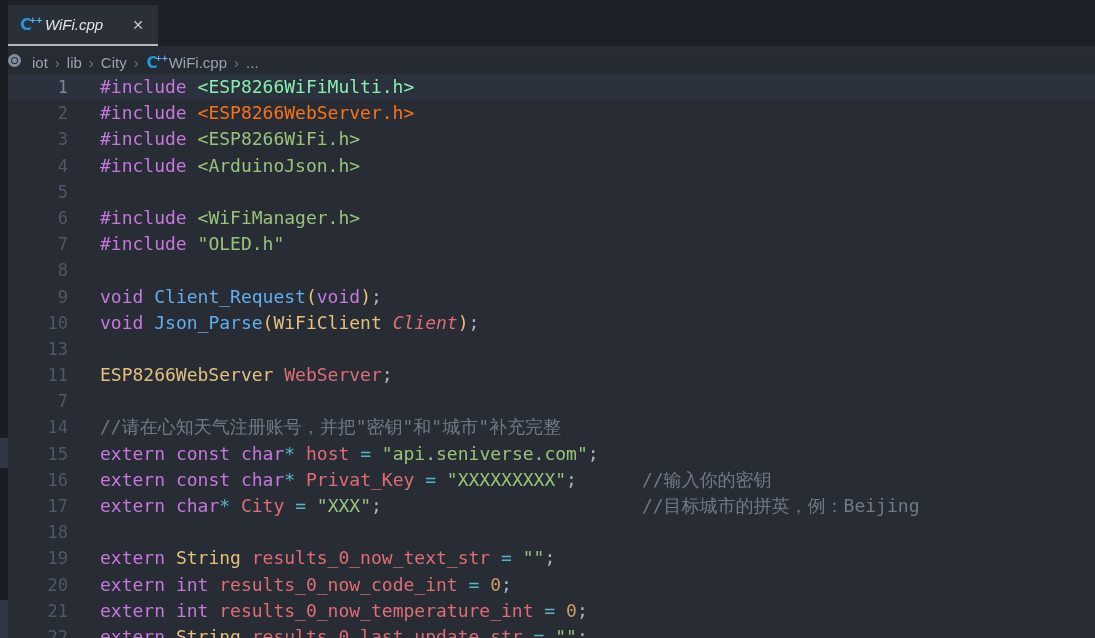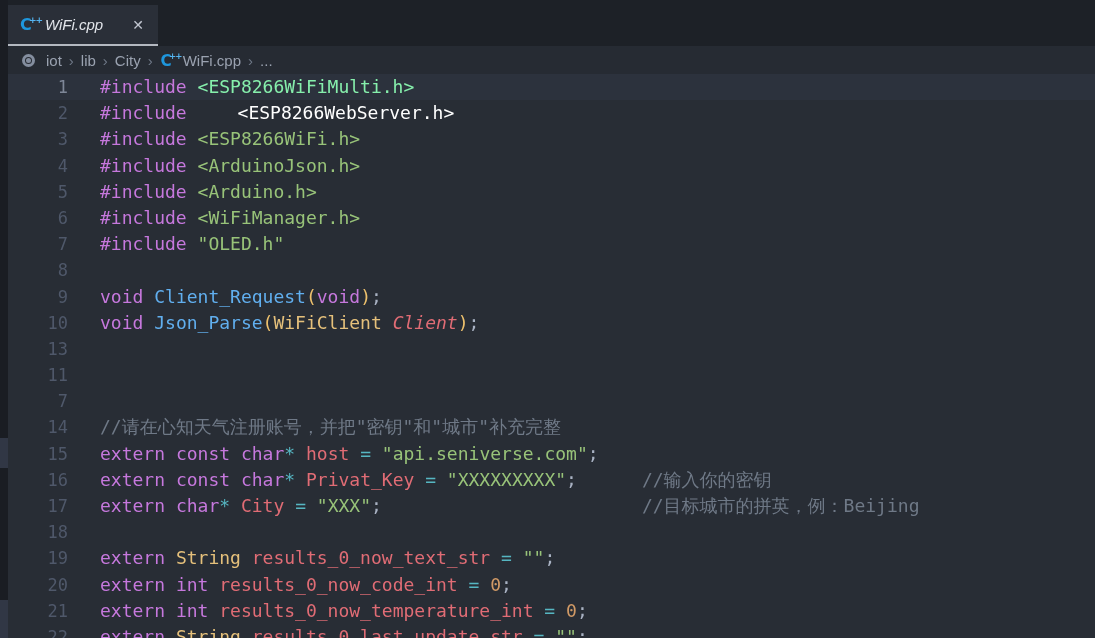--- a/index.html
+++ b/index.html
@@ -24,22 +24,22 @@
   .tab-close { color:#c2c7d1; font-size:14px; padding:2px 4px; border-radius:3px; }
 
   .cpp-icon { position:relative; display:inline-block; width:17px; height:17px;
               font-family:"DejaVu Sans", sans-serif; flex:none; }
   .cpp-icon .c  { position:absolute; left:0; top:-1px; color:#1e97dd; font-size:16px; font-weight:bold; }
   .cpp-icon .pp { position:absolute; left:9px; top:-1px; color:#55b4ef; font-size:9px; font-weight:bold;
                   letter-spacing:-1px; }
   .cpp-icon.small { transform:scale(0.95); }
 
   
-  .breadcrumb { height:28px; background:#262b33; display:flex; align-items:center;
-                padding-left:14px; font-size:15px; color:#9aa2b0; }
+  .breadcrumb { height:28px; background:#262b33; display:flex; align-items:flex-start;
+                font-size:15px; color:#9aa2b0;margin-top:8px; }
   .bc-circle { width:13px; height:13px; border:3px solid #848e9f; border-radius:50%;
                position:relative; margin-right:9px; flex:none; }
   .bc-circle::after { content:""; position:absolute; left:50%; top:50%; width:5px; height:5px;
                       margin:-2.5px 0 0 -2.5px; border-radius:50%; background:#848e9f; }
   .bc-item { padding:0 2px; cursor:pointer; white-space:nowrap; }
   .bc-sep { color:#6e7887; margin:0 5px; font-size:15px; }
   .breadcrumb .cpp-icon { margin:0 4px 0 2px; }
 
   
   .editor { position:absolute; left:0; top:74px; width:1087px; height:564px;
@@ -88,31 +88,31 @@
           <span class="c">C</span>
           <span class="pp">++</span>
         </span>
       <span class="bc-item">WiFi.cpp</span>
       <span class="bc-sep">›</span>
       <span class="bc-item">...</span>
     </div>
 
     <div class="editor">
         <div class="line active"><span class="num">1</span><span class="code"><span class="tk-kw" style="color: rgb(198, 120, 221);">#include</span><span class="tk-pun" style="color: rgb(169, 178, 195);"> </span><span class="tk-str" style="color: #86efac;">&lt;ESP8266WiFiMulti.h&gt;</span></span></div>
-        <div class="line"><span class="num">2</span><span class="code"><span class="tk-kw" style="color: rgb(198, 120, 221);">#include</span><span class="tk-pun" style="color: rgb(169, 178, 195);"> </span><span class="tk-str" style="color: #ffffff; margin-left: 40px;">&lt;ESP8266WebServer.h&gt;</span></span></div>
+        <div class="line"><span class="num">2</span><span class="code"><span class="tk-kw" style="color: rgb(198, 120, 221);">#include</span><span class="tk-pun" style="color: rgb(169, 178, 195);"> </span><span class="tk-str" style="color: #f97316;">&lt;ESP8266WebServer.h&gt;</span></span></div>
         <div class="line"><span class="num">3</span><span class="code"><span class="tk-kw" style="color: rgb(198, 120, 221);">#include</span><span class="tk-pun" style="color: rgb(169, 178, 195);"> </span><span class="tk-str" style="color: rgb(152, 195, 121);">&lt;ESP8266WiFi.h&gt;</span></span></div>
         <div class="line"><span class="num">4</span><span class="code"><span class="tk-kw" style="color: rgb(198, 120, 221);">#include</span><span class="tk-pun" style="color: rgb(169, 178, 195);"> </span><span class="tk-str" style="color: rgb(152, 195, 121);">&lt;ArduinoJson.h&gt;</span></span></div>
-        <div class="line"><span class="num">5</span><span class="code"><span class="tk-kw" style="color: rgb(198, 120, 221);">#include</span><span class="tk-pun" style="color: rgb(169, 178, 195);"> </span><span class="tk-str" style="color: rgb(152, 195, 121);">&lt;Arduino.h&gt;</span></span></div>
+        <div class="line"><span class="num">5</span></div>
         <div class="line"><span class="num">6</span><span class="code"><span class="tk-kw" style="color: rgb(198, 120, 221);">#include</span><span class="tk-pun" style="color: rgb(169, 178, 195);"> </span><span class="tk-str" style="color: rgb(152, 195, 121);">&lt;WiFiManager.h&gt;</span></span></div>
         <div class="line"><span class="num">7</span><span class="code"><span class="tk-kw" style="color: rgb(198, 120, 221);">#include</span><span class="tk-pun" style="color: rgb(169, 178, 195);"> </span><span class="tk-str" style="color: rgb(152, 195, 121);">"OLED.h"</span></span></div>
         <div class="line"><span class="num">8</span><span class="code"></span></div>
         <div class="line"><span class="num">9</span><span class="code"><span class="tk-kw" style="color: rgb(198, 120, 221);">void</span><span class="tk-pun" style="color: rgb(169, 178, 195);"> </span><span class="tk-fn" style="color: rgb(97, 175, 239);">Client_Request</span><span class="tk-brk" style="color: rgb(237, 193, 109);">(</span><span class="tk-kw" style="color: rgb(198, 120, 221);">void</span><span class="tk-brk" style="color: rgb(237, 193, 109);">)</span><span class="tk-pun" style="color: rgb(169, 178, 195);">;</span></span></div>
         <div class="line"><span class="num">10</span><span class="code"><span class="tk-kw" style="color: rgb(198, 120, 221);">void</span><span class="tk-pun" style="color: rgb(169, 178, 195);"> </span><span class="tk-fn" style="color: rgb(97, 175, 239);">Json_Parse</span><span class="tk-brk" style="color: rgb(237, 193, 109);">(</span><span class="tk-type" style="color: rgb(229, 192, 123);">WiFiClient</span><span class="tk-pun" style="color: rgb(169, 178, 195);"> </span><span class="tk-pvar" style="color: rgb(224, 108, 117);">Client</span><span class="tk-brk" style="color: rgb(237, 193, 109);">)</span><span class="tk-pun" style="color: rgb(169, 178, 195);">;</span></span></div>
         <div class="line"><span class="num">13</span><span class="code"></span></div>
-        <div class="line"><span class="num">11</span></div>
+        <div class="line"><span class="num">11</span><span class="code"><span class="tk-type" style="color: rgb(229, 192, 123);">ESP8266WebServer</span><span class="tk-pun" style="color: rgb(169, 178, 195);"> </span><span class="tk-var" style="color: rgb(224, 108, 117);">WebServer</span><span class="tk-pun" style="color: rgb(169, 178, 195);">;</span></span></div>
         <div class="line"><span class="num">7</span><span class="code"></span></div>
         <div class="line"><span class="num">14</span><span class="code"><span class="tk-cmt" style="color: rgb(111, 121, 135);">//请在心知天气注册账号，并把"密钥"和"城市"补充完整</span></span></div>
         <div class="line"><span class="num">15</span><span class="code"><span class="tk-kw" style="color: rgb(198, 120, 221);">extern</span><span class="tk-pun" style="color: rgb(169, 178, 195);"> </span><span class="tk-kw" style="color: rgb(198, 120, 221);">const</span><span class="tk-pun" style="color: rgb(169, 178, 195);"> </span><span class="tk-kw" style="color: rgb(198, 120, 221);">char</span><span class="tk-op" style="color: rgb(86, 182, 194);">*</span><span class="tk-pun" style="color: rgb(169, 178, 195);"> </span><span class="tk-var" style="color: rgb(224, 108, 117);">host</span><span class="tk-pun" style="color: rgb(169, 178, 195);"> </span><span class="tk-op" style="color: rgb(86, 182, 194);">=</span><span class="tk-pun" style="color: rgb(169, 178, 195);"> </span><span class="tk-str" style="color: rgb(152, 195, 121);">"api.seniverse.com"</span><span class="tk-pun" style="color: rgb(169, 178, 195);">;</span></span></div>
         <div class="line"><span class="num">16</span><span class="code"><span class="tk-kw" style="color: rgb(198, 120, 221);">extern</span><span class="tk-pun" style="color: rgb(169, 178, 195);"> </span><span class="tk-kw" style="color: rgb(198, 120, 221);">const</span><span class="tk-pun" style="color: rgb(169, 178, 195);"> </span><span class="tk-kw" style="color: rgb(198, 120, 221);">char</span><span class="tk-op" style="color: rgb(86, 182, 194);">*</span><span class="tk-pun" style="color: rgb(169, 178, 195);"> </span><span class="tk-var" style="color: rgb(224, 108, 117);">Privat_Key</span><span class="tk-pun" style="color: rgb(169, 178, 195);"> </span><span class="tk-op" style="color: rgb(86, 182, 194);">=</span><span class="tk-pun" style="color: rgb(169, 178, 195);"> </span><span class="tk-str" style="color: rgb(152, 195, 121);">"XXXXXXXXX"</span><span class="tk-pun" style="color: rgb(169, 178, 195);">;      </span><span class="tk-cmt" style="color: rgb(111, 121, 135);">//输入你的密钥</span></span></div>
         <div class="line"><span class="num">17</span><span class="code"><span class="tk-kw" style="color: rgb(198, 120, 221);">extern</span><span class="tk-pun" style="color: rgb(169, 178, 195);"> </span><span class="tk-kw" style="color: rgb(198, 120, 221);">char</span><span class="tk-op" style="color: rgb(86, 182, 194);">*</span><span class="tk-pun" style="color: rgb(169, 178, 195);"> </span><span class="tk-var" style="color: rgb(224, 108, 117);">City</span><span class="tk-pun" style="color: rgb(169, 178, 195);"> </span><span class="tk-op" style="color: rgb(86, 182, 194);">=</span><span class="tk-pun" style="color: rgb(169, 178, 195);"> </span><span class="tk-str" style="color: rgb(152, 195, 121);">"XXX"</span><span class="tk-pun" style="color: rgb(169, 178, 195);">;                        </span><span class="tk-cmt" style="color: rgb(111, 121, 135);">//目标城市的拼英，例：Beijing</span></span></div>
         <div class="line"><span class="num">18</span><span class="code"></span></div>
         <div class="line"><span class="num">19</span><span class="code"><span class="tk-kw" style="color: rgb(198, 120, 221);">extern</span><span class="tk-pun" style="color: rgb(169, 178, 195);"> </span><span class="tk-type" style="color: rgb(229, 192, 123);">String</span><span class="tk-pun" style="color: rgb(169, 178, 195);"> </span><span class="tk-var" style="color: rgb(224, 108, 117);">results_0_now_text_str</span><span class="tk-pun" style="color: rgb(169, 178, 195);"> </span><span class="tk-op" style="color: rgb(86, 182, 194);">=</span><span class="tk-pun" style="color: rgb(169, 178, 195);"> </span><span class="tk-str" style="color: rgb(152, 195, 121);">""</span><span class="tk-pun" style="color: rgb(169, 178, 195);">;</span></span></div>
         <div class="line"><span class="num">20</span><span class="code"><span class="tk-kw" style="color: rgb(198, 120, 221);">extern</span><span class="tk-pun" style="color: rgb(169, 178, 195);"> </span><span class="tk-kw" style="color: rgb(198, 120, 221);">int</span><span class="tk-pun" style="color: rgb(169, 178, 195);"> </span><span class="tk-var" style="color: rgb(224, 108, 117);">results_0_now_code_int</span><span class="tk-pun" style="color: rgb(169, 178, 195);"> </span><span class="tk-op" style="color: rgb(86, 182, 194);">=</span><span class="tk-pun" style="color: rgb(169, 178, 195);"> </span><span class="tk-num" style="color: rgb(209, 154, 102);">0</span><span class="tk-pun" style="color: rgb(169, 178, 195);">;</span></span></div>
         <div class="line"><span class="num">21</span><span class="code"><span class="tk-kw" style="color: rgb(198, 120, 221);">extern</span><span class="tk-pun" style="color: rgb(169, 178, 195);"> </span><span class="tk-kw" style="color: rgb(198, 120, 221);">int</span><span class="tk-pun" style="color: rgb(169, 178, 195);"> </span><span class="tk-var" style="color: rgb(224, 108, 117);">results_0_now_temperature_int</span><span class="tk-pun" style="color: rgb(169, 178, 195);"> </span><span class="tk-op" style="color: rgb(86, 182, 194);">=</span><span class="tk-pun" style="color: rgb(169, 178, 195);"> </span><span class="tk-num" style="color: rgb(209, 154, 102);">0</span><span class="tk-pun" style="color: rgb(169, 178, 195);">;</span></span></div>
         <div class="line"><span class="num">22</span><span class="code"><span class="tk-kw" style="color: rgb(198, 120, 221);">extern</span><span class="tk-pun" style="color: rgb(169, 178, 195);"> </span><span class="tk-type" style="color: rgb(229, 192, 123);">String</span><span class="tk-pun" style="color: rgb(169, 178, 195);"> </span><span class="tk-var" style="color: rgb(224, 108, 117);">results_0_last_update_str</span><span class="tk-pun" style="color: rgb(169, 178, 195);"> </span><span class="tk-op" style="color: rgb(86, 182, 194);">=</span><span class="tk-pun" style="color: rgb(169, 178, 195);"> </span><span class="tk-str" style="color: rgb(152, 195, 121);">""</span><span class="tk-pun" style="color: rgb(169, 178, 195);">;</span></span></div>

